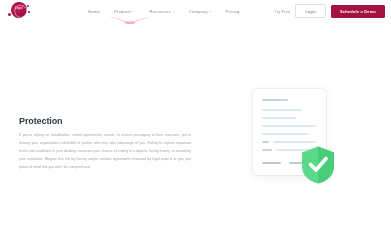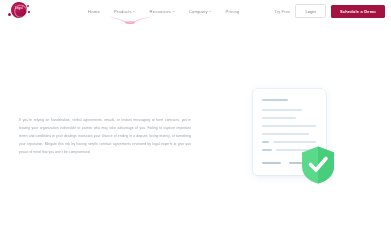--- a/index.html
+++ b/index.html
@@ -151,20 +151,21 @@
 
 <svg class="swoosh" viewBox="0 0 48 11">
   <path d="M2 1.5 C14 3.2, 20 6.2, 24 8.5 C28 6.2, 34 3.2, 46 1.5
            C34 4.6, 28 7.4, 24 9.6 C20 7.4, 14 4.6, 2 1.5 Z" fill="#f5a8bb" opacity=".55"></path>
   <ellipse cx="24" cy="7.6" rx="5.2" ry="1.5" fill="#e8718f" opacity=".45"></ellipse>
 </svg>
 
 <div class="main">
 
   <div class="copy">
+    <h1>Protection</h1>
     <p>If you're relying on handshakes, verbal agreements, emails, or instant messaging to form contracts, you're leaving your organization vulnerable to parties who may take advantage of you. Failing to capture important terms and conditions in your dealings increases your chance of ending in a dispute, losing money, or tarnishing your reputation. Mitigate this risk by having simple contract agreements reviewed by legal experts to give you peace of mind that you won't be compromised.</p>
   </div>
 
   <div class="illus">
     <div class="doc-card" id="doc-card">
         <div class="ln dark" style="left: 9px; top: 10px; width: 26px;"></div>
         <div class="ln" style="left: 9px; top: 20px; width: 40px;"></div>
         <div class="ln" style="left: 9px; top: 28px; width: 34px;"></div>
         <div class="ln" style="left: 9px; top: 36px; width: 54px;"></div>
         <div class="ln" style="left: 9px; top: 44px; width: 47px;"></div>

